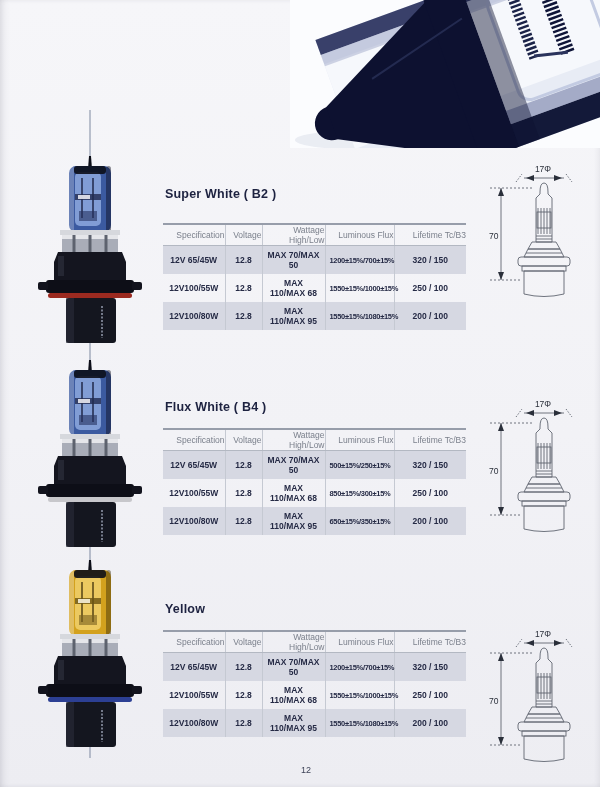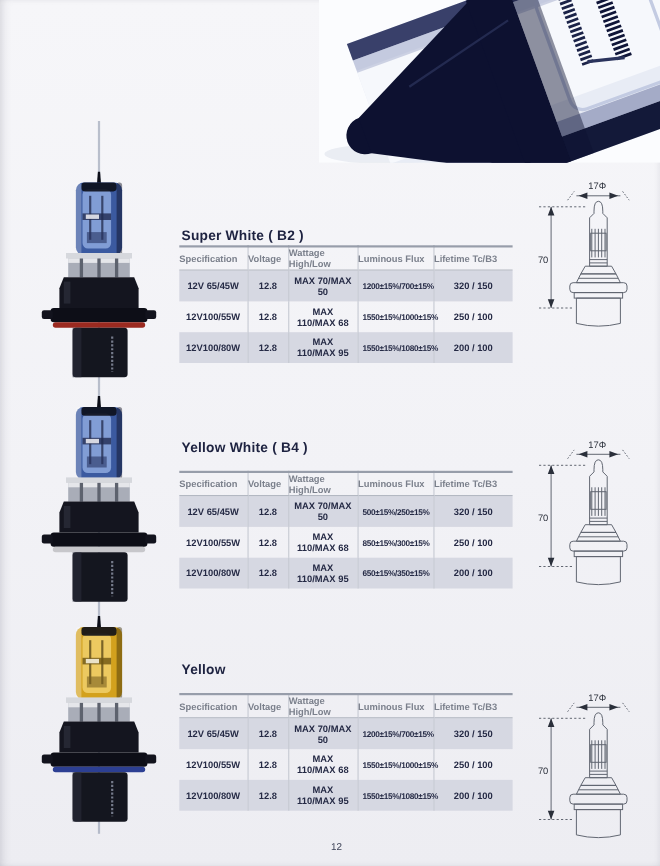--- a/index.html
+++ b/index.html
@@ -7,24 +7,24 @@
   .page{
     position:relative;width:600px;height:787px;overflow:hidden;
     background:linear-gradient(180deg,#f6f6f9 0%,#f2f2f6 55%,#ededf2 100%);
     box-shadow:inset 6px 0 10px -6px rgba(60,60,80,.25), inset -3px 0 8px -5px rgba(60,60,80,.2);
   }
   .macro-photo{position:absolute;left:290px;top:0;width:310px;height:148px;}
   .hang-wire{position:absolute;left:89px;top:110px;width:1.5px;height:648px;background:rgba(135,145,168,.55);}
   .bulb-photo{position:absolute;left:30px;width:120px;height:190px;}
   .b1{top:156px}.b2{top:360px}.b3{top:560px}
   .section-title{position:absolute;left:165px;margin:0;font-size:12.5px;font-weight:700;color:#1d2240;letter-spacing:.2px;}
-  .t1{top:207px}.t2{top:400px}.t3{top:602px}
+  .t1{top:187px}.t2{top:400px}.t3{top:602px}
   .spec-table{position:absolute;left:163px;width:303px;border-collapse:collapse;table-layout:fixed;border-top:2px solid #979daa;}
   .tb1{top:223px}.tb2{top:428px}.tb3{top:630px}
-  .spec-table th{font-weight:700;color:#7b808c;font-size:8.5px;height:18px;padding:0;text-align:left;border-bottom:1px solid #b3b8c2;}
+  .spec-table th{font-weight:400;color:#7b808c;font-size:8.5px;height:18px;padding:0;text-align:right;border-bottom:1px solid #b3b8c2;}
   .spec-table td{height:16px;padding:4px;text-align:center;font-size:8.5px;font-weight:700;color:#252a45;}
   .spec-table th + th, .spec-table td + td{border-left:1px solid #c5c9d2;}
   .spec-table tr.shaded{background:#d6d8e2;}
   .spec-table td.flux{font-size:7.5px;letter-spacing:-.3px;margin-top:28px;}
   .tech-diagram{position:absolute;left:486px;width:114px;height:138px;}
   .d1{top:162px}.d2{top:397px}.d3{top:627px}
   .diagram-text{font-family:"Liberation Sans",sans-serif;}
   .page-number{position:absolute;left:6px;top:765px;width:600px;text-align:center;font-size:9px;color:#3e4358;}
 </style>
 </head>
@@ -145,21 +145,21 @@
       <rect x="8" y="126" width="10" height="8" rx="2" fill="#12131d"></rect>
       <rect x="102" y="126" width="10" height="8" rx="2" fill="#12131d"></rect>
       <rect x="18" y="137" width="84" height="5" rx="2.5" fill="#2c3f93"></rect>
       <rect x="36" y="142" width="50" height="45" rx="3" fill="#14161f"></rect>
       <rect x="36" y="142" width="8" height="45" fill="#2a2d3a" opacity="0.6"></rect>
       <line x1="72" y1="150" x2="72" y2="182" stroke="#8d93a5" stroke-width="2" stroke-dasharray="2 1.5" opacity="0.8"></line>
     </svg>
   </div>
 
   <h2 class="section-title t1">Super White ( B2 )</h2>
-  <h2 class="section-title t2">Yellow White ( B4 )</h2>
+  <h2 class="section-title t2">Flux White ( B4 )</h2>
   <h2 class="section-title t3">Yellow</h2>
 
   <table class="spec-table tb1">
     <colgroup>
         <col style="width:62px">
         <col style="width:37px">
         <col style="width:63px">
         <col style="width:69px">
         <col style="width:72px">
       </colgroup>

